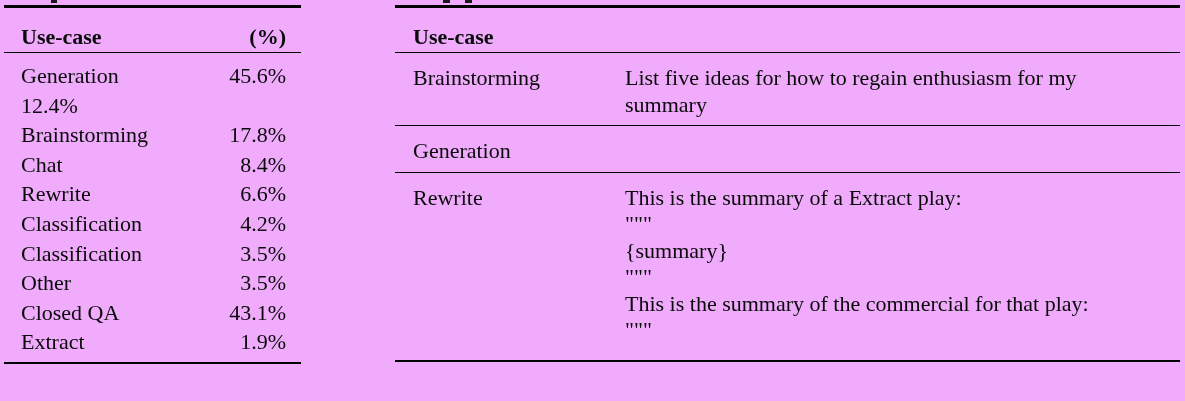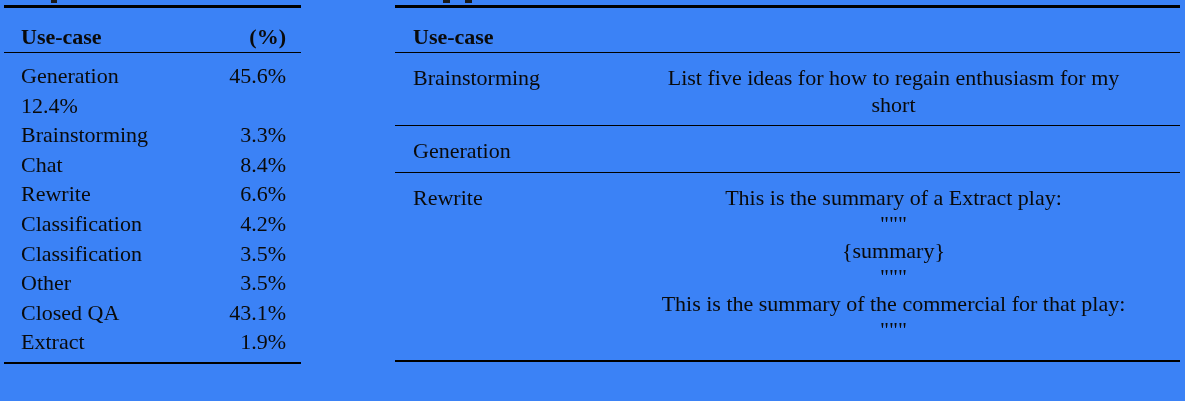--- a/index.html
+++ b/index.html
@@ -4,21 +4,21 @@
 <style>
   * { margin: 0; padding: 0; box-sizing: border-box; }
   html, body { background: #ffffff; }
   body {
     width: 1185px; height: 401px;
     font-family: "Liberation Serif", "DejaVu Serif", serif;
     color: #0a0a0a;
     position: relative;
     overflow: hidden;
   }
-  .page { position: absolute; inset: 0; background: #3b82f6; }
+  .page { position: absolute; inset: 0; background: #f0abfc; }
 
   
   .frag { position: absolute; top: 0; height: 3px; background: #1a1a1a; }
   .frag.f1 { left: 51px;  width: 6px; }
   .frag.f2 { left: 443px; width: 7px; }
   .frag.f3 { left: 465px; width: 7px; }
 
   .rule-thick { height: 2.5px; background: #000; }
   .rule-mid   { height: 1.5px; background: #000; }
 
@@ -52,21 +52,21 @@
   }
   .rt-row.last { border-bottom: none; padding-bottom: 16px; }
   .rt-usecase {
     flex: 0 0 212px;
     font-size: 22px; line-height: 26.5px;
   }
   .rt-prompt {
     flex: 1; padding-right: 18px;
     font-size: 22px; line-height: 26.5px;
   }
-  .rt-prompt .pline { min-height: 26.5px; text-align: center; }
+  .rt-prompt .pline { min-height: 26.5px; }
 </style>
 </head>
 <body>
 
 <div class="page">
 
   <div class="frag f1"></div>
   <div class="frag f2"></div>
   <div class="frag f3"></div>
 
@@ -80,21 +80,21 @@
     <div class="rows">
       <div class="row">
         <span>Generation</span>
         <span>45.6%</span>
       </div>
       <div class="row">
         <span>12.4%</span>
       </div>
       <div class="row">
         <span>Brainstorming</span>
-        <span>3.3%</span>
+        <span>17.8%</span>
       </div>
       <div class="row">
         <span>Chat</span>
         <span>8.4%</span>
       </div>
       <div class="row">
         <span>Rewrite</span>
         <span>6.6%</span>
       </div>
       <div class="row">
@@ -125,21 +125,21 @@
     <div class="rule-thick rule-top"></div>
     <div class="hdr">
       <span class="c1">Use-case</span>
     </div>
     <div class="rule-mid"></div>
 
     <div class="rt-row">
       <div class="rt-usecase">Brainstorming</div>
       <div class="rt-prompt">
         <div class="pline">List five ideas for how to regain enthusiasm for my</div>
-        <div class="pline">short</div>
+        <div class="pline">summary</div>
       </div>
     </div>
 
     <div class="rt-row">
       <div class="rt-usecase">Generation</div>
       <div class="rt-prompt">
       </div>
     </div>
 
     <div class="rt-row last">

